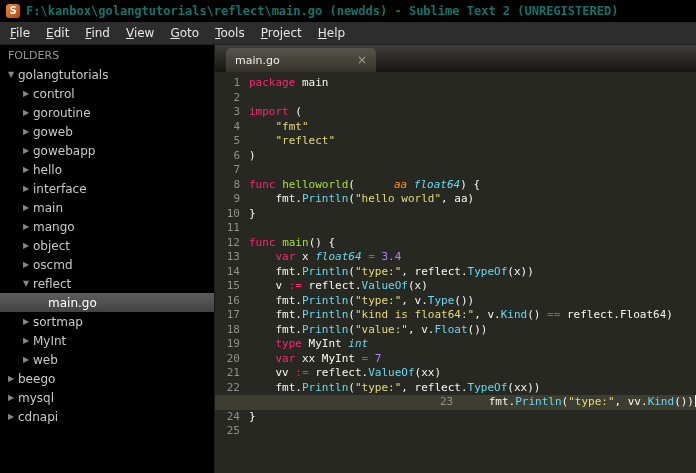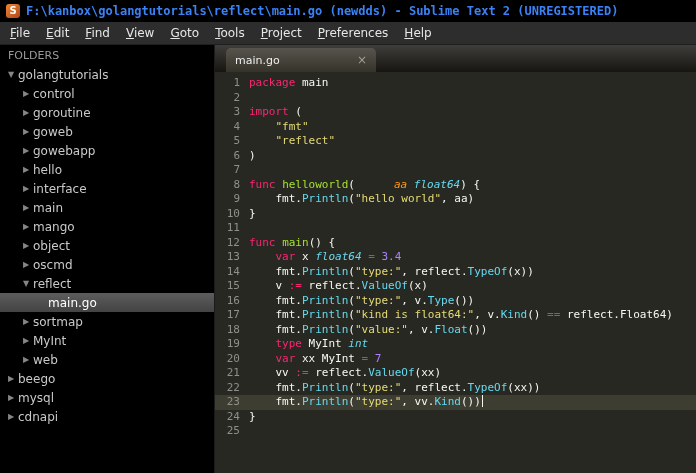--- a/index.html
+++ b/index.html
@@ -4,21 +4,21 @@
 <style>
   * { box-sizing: border-box; margin: 0; padding: 0; }
   html,body { width: 696px; height: 473px; overflow: hidden; background: #272822; }
   .window { width: 696px; height: 473px; display: flex; flex-direction: column; font-family: "DejaVu Sans", sans-serif; }
 
   
   .titlebar { height: 22px; background: #000; display: flex; align-items: center; padding: 0 6px; gap: 6px; flex: none; }
   .app-icon { width: 14px; height: 14px; flex: none; border-radius: 3px;
               background: linear-gradient(135deg, #ef8733, #b1461a);
               color: #fff; font: bold 10px/14px "DejaVu Sans", sans-serif; text-align: center; }
-  .title-text { color: #3b82f6; font: bold 12px "DejaVu Sans Mono", monospace; white-space: nowrap; }
+  .title-text { color: #0f766e; font: bold 12px "DejaVu Sans Mono", monospace; white-space: nowrap; }
 
   
   .menubar { height: 23px; background: #2d2d2d; border-bottom: 1px solid #1e1e1e;
              display: flex; align-items: center; padding-left: 2px; flex: none; }
   .menu-item { color: #e6e6e6; font: 12px "DejaVu Sans", sans-serif; padding: 3px 8px; white-space: nowrap; cursor: default; }
   .menu-item .mn { text-decoration: underline; }
 
   
   .main { flex: 1; display: flex; overflow: hidden; }
 
@@ -38,21 +38,21 @@
   .tab { height: 24px; width: 150px; border-radius: 5px 5px 0 0;
          background: linear-gradient(#57544d, #353329);
          display: flex; align-items: center; justify-content: space-between; padding: 0 9px; }
   .tab-label { color: #eeeeec; font: 11px "DejaVu Sans", sans-serif; }
   .tab-close { color: #a09f98; font: 12px/12px "DejaVu Sans", sans-serif; cursor: default; }
 
   
   .editor { flex: 1; overflow: hidden; padding-top: 4px; cursor: text;
             font: 11px/14.5px "DejaVu Sans Mono", monospace; white-space: pre; }
   .code-row { display: flex; height: 14.5px; }
-  .code-row.cur { background: #3e3d32; }
+  .code-row.cur { background: #3e3d32; justify-content: flex-end; }
   .gutter-num { width: 34px; flex: none; text-align: right; padding-right: 9px; color: #8f908a; }
   .line-content { color: #f8f8f2; }
 
   .tk-keyword { color: #f92672; }
   .tk-op      { color: #f92672; }
   .tk-type    { color: #66d9ef; font-style: italic; }
   .tk-call    { color: #66d9ef; }
   .tk-string  { color: #e6db74; }
   .tk-number  { color: #ae81ff; }
   .tk-func    { color: #a6e22e; }
@@ -72,21 +72,20 @@
   </div>
 
   <div class="menubar">
       <div class="menu-item"><span class="mn">F</span>ile</div>
       <div class="menu-item"><span class="mn">E</span>dit</div>
       <div class="menu-item"><span class="mn">F</span>ind</div>
       <div class="menu-item"><span class="mn">V</span>iew</div>
       <div class="menu-item"><span class="mn">G</span>oto</div>
       <div class="menu-item"><span class="mn">T</span>ools</div>
       <div class="menu-item"><span class="mn">P</span>roject</div>
-      <div class="menu-item"><span class="mn">P</span>references</div>
       <div class="menu-item"><span class="mn">H</span>elp</div>
     </div>
 
   <div class="main">
 
     <div class="sidebar">
       <div class="folders-header">FOLDERS</div>
       <div class="tree">
           <div class="tree-row" style="padding-left: 4px;">
             <span class="arrow">▼</span>

